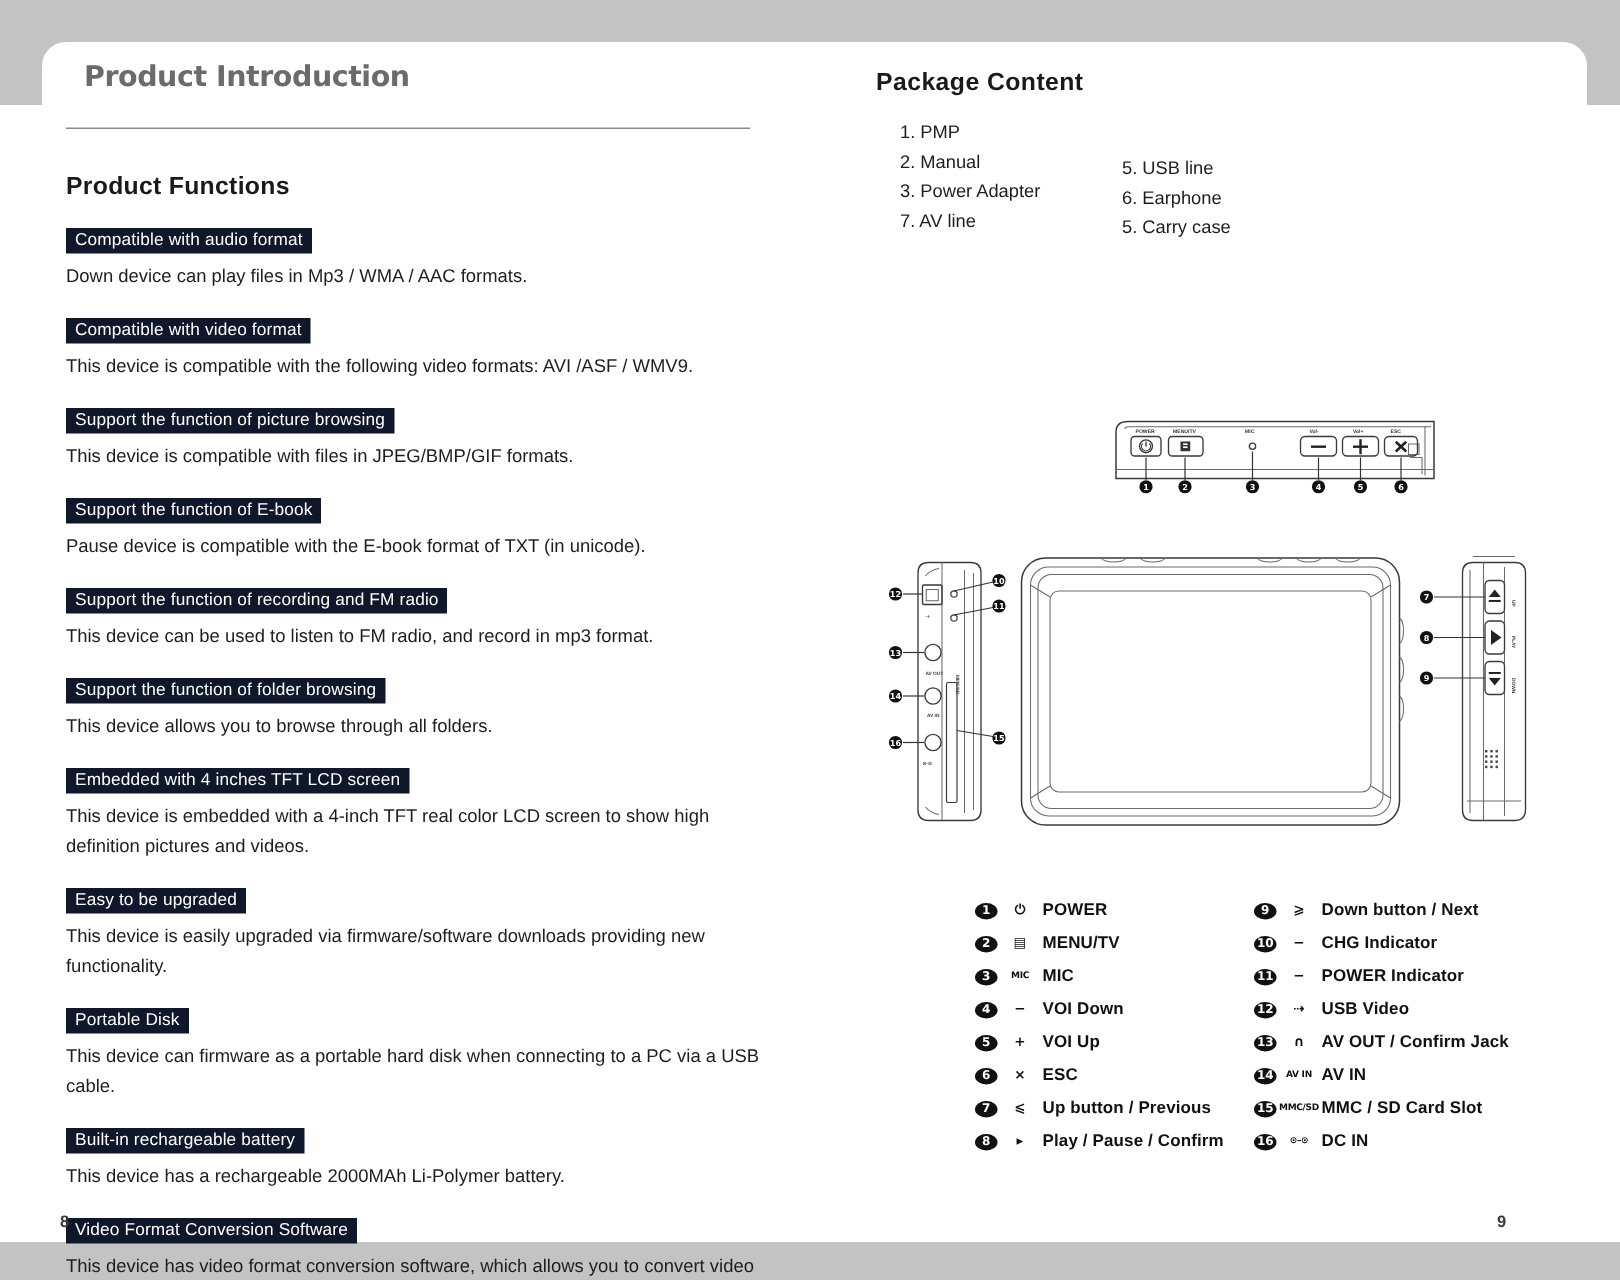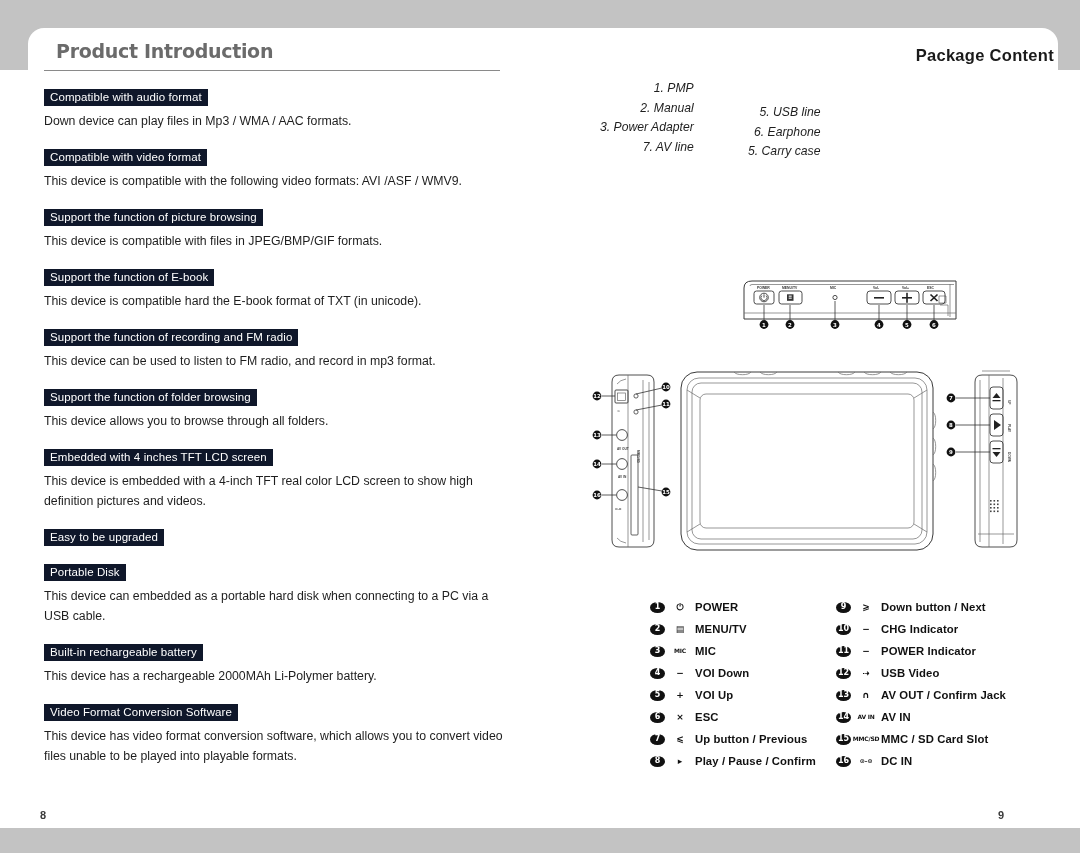--- a/index.html
+++ b/index.html
@@ -42,21 +42,21 @@
     left: 44px; top: 40px;
     width: 500px;
   }
   .chapter-title {
     font-family: "DejaVu Sans", sans-serif;
     font-size: 19px;
     font-weight: bold;
     color: #6b6b6b;
     letter-spacing: -0.3px;
     padding-left: 12px;
-    padding-bottom: 8px;
+    padding-bottom: 23px;
     border-bottom: 1.6px solid #8a8a8a;
     width: 456px;
   }
   .section-title {
     font-size: 16.5px;
     font-weight: bold;
     color: #1a1a1a;
     margin-top: 29px;
     letter-spacing: 0.2px;
   }
@@ -85,39 +85,38 @@
     color: #3a3a3a;
   }
   #page-num-left { left: 40px; top: 809px; }
   #page-num-right { left: 998px; top: 809px; }
 
   
   #right-col {
     position: absolute;
     left: 584px; top: 46px;
     width: 470px;
-    text-align: right;
   }
   .rc-heading {
     font-size: 16.5px;
     font-weight: bold;
     color: #1a1a1a;
     letter-spacing: 0.3px;
   }
   #package-list {
     margin-top: 14px;
     position: relative;
     height: 66px;
     font-size: 12.2px;
     color: #1e1e1e;
   }
   .pkg-col { position: absolute; top: 0; }
   .pkg-col.a { left: 16px; }
   .pkg-col.b { left: 164px; margin-top: 24px; }
-  .pkg-item { line-height: 19.5px; white-space: nowrap; font-style: italic; }
+  .pkg-item { line-height: 19.5px; white-space: nowrap; }
 
   #fd-heading { margin-top: 56px; }
 
   
   #diagram {
     position: absolute;
     left: 584px; top: 272px;
     width: 470px; height: 300px;
   }
   #legend {
@@ -192,30 +191,31 @@
 <body>
 
 <div id="page">
 
   <div id="sheet"></div>
   <div id="sheet-fill"></div>
   <div id="bottom-band"></div>
 
   <div id="left-col">
     <div class="chapter-title">Product Introduction</div>
+    <div class="section-title">Product Functions</div>
     <div id="feature-list">
         <div class="feature"><span class="feature-tag">Compatible with audio format</span><div class="feature-body">Down device can play files in Mp3 / WMA / AAC formats.</div></div>
         <div class="feature"><span class="feature-tag">Compatible with video format</span><div class="feature-body">This device is compatible with the following video formats: AVI /ASF / WMV9.</div></div>
         <div class="feature"><span class="feature-tag">Support the function of picture browsing</span><div class="feature-body">This device is compatible with files in JPEG/BMP/GIF formats.</div></div>
-        <div class="feature"><span class="feature-tag">Support the function of E-book</span><div class="feature-body">This device is compatible hard the E-book format of TXT (in unicode).</div></div>
+        <div class="feature"><span class="feature-tag">Support the function of E-book</span><div class="feature-body">Pause device is compatible with the E-book format of TXT (in unicode).</div></div>
         <div class="feature"><span class="feature-tag">Support the function of recording and FM radio</span><div class="feature-body">This device can be used to listen to FM radio, and record in mp3 format.</div></div>
         <div class="feature"><span class="feature-tag">Support the function of folder browsing</span><div class="feature-body">This device allows you to browse through all folders.</div></div>
         <div class="feature"><span class="feature-tag">Embedded with 4 inches TFT LCD screen</span><div class="feature-body">This device is embedded with a 4-inch TFT real color LCD screen to show high definition pictures and videos.</div></div>
-        <div class="feature"><span class="feature-tag">Easy to be upgraded</span></div>
-        <div class="feature"><span class="feature-tag">Portable Disk</span><div class="feature-body">This device can embedded as a portable hard disk when connecting to a PC via a USB cable.</div></div>
+        <div class="feature"><span class="feature-tag">Easy to be upgraded</span><div class="feature-body">This device is easily upgraded via firmware/software downloads providing new functionality.</div></div>
+        <div class="feature"><span class="feature-tag">Portable Disk</span><div class="feature-body">This device can firmware as a portable hard disk when connecting to a PC via a USB cable.</div></div>
         <div class="feature"><span class="feature-tag">Built-in rechargeable battery</span><div class="feature-body">This device has a rechargeable 2000MAh Li-Polymer battery.</div></div>
         <div class="feature"><span class="feature-tag">Video Format Conversion Software</span><div class="feature-body">This device has video format conversion software, which allows you to convert video files unable to be played into playable formats.</div></div>
       </div>
   </div>
 
   <div class="page-num" id="page-num-left">8</div>
   <div class="page-num" id="page-num-right">9</div>
 
   <div id="right-col">
     <div class="rc-heading">Package Content</div>

